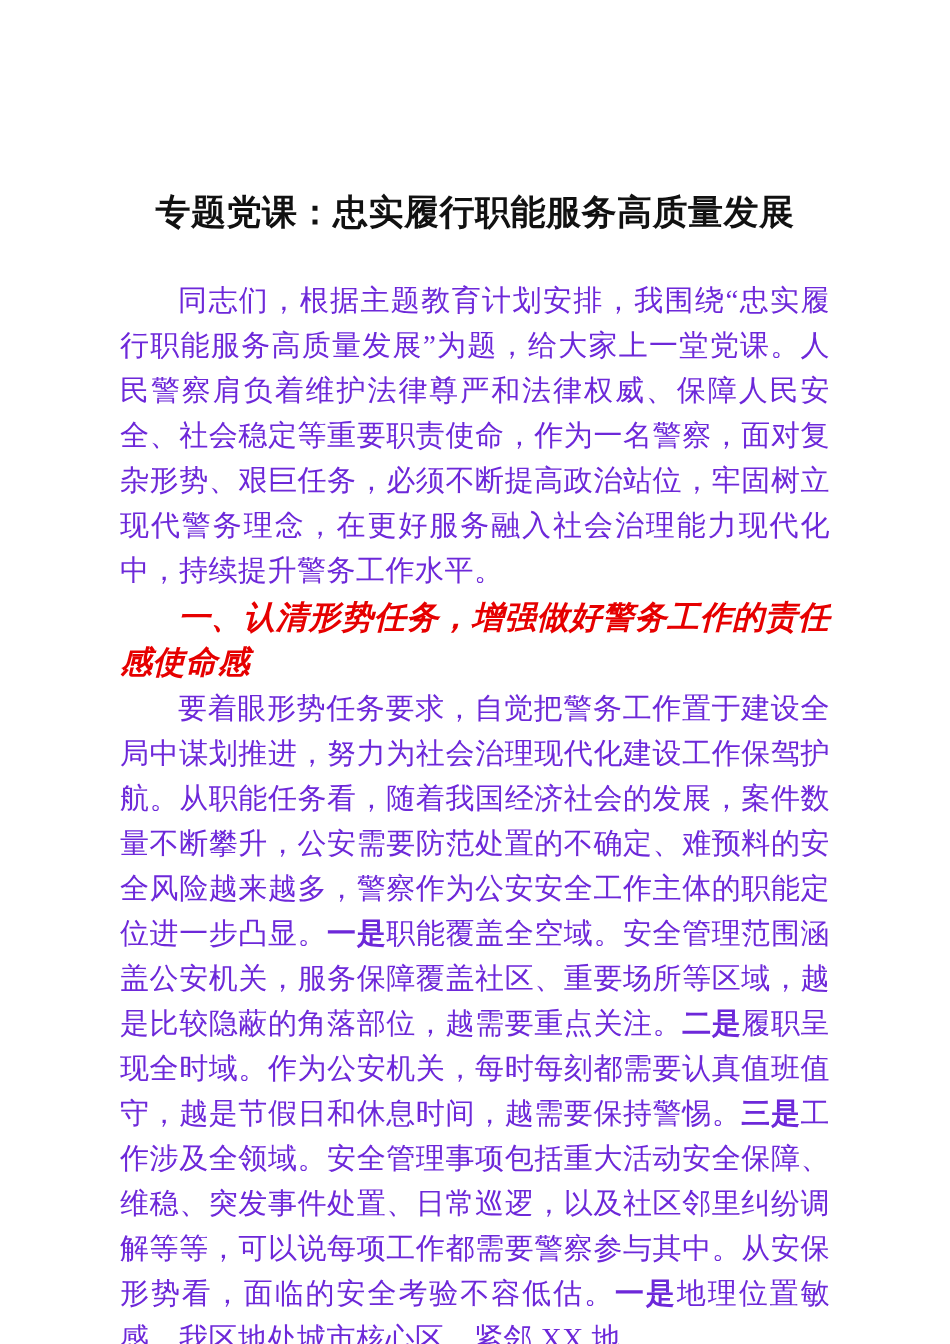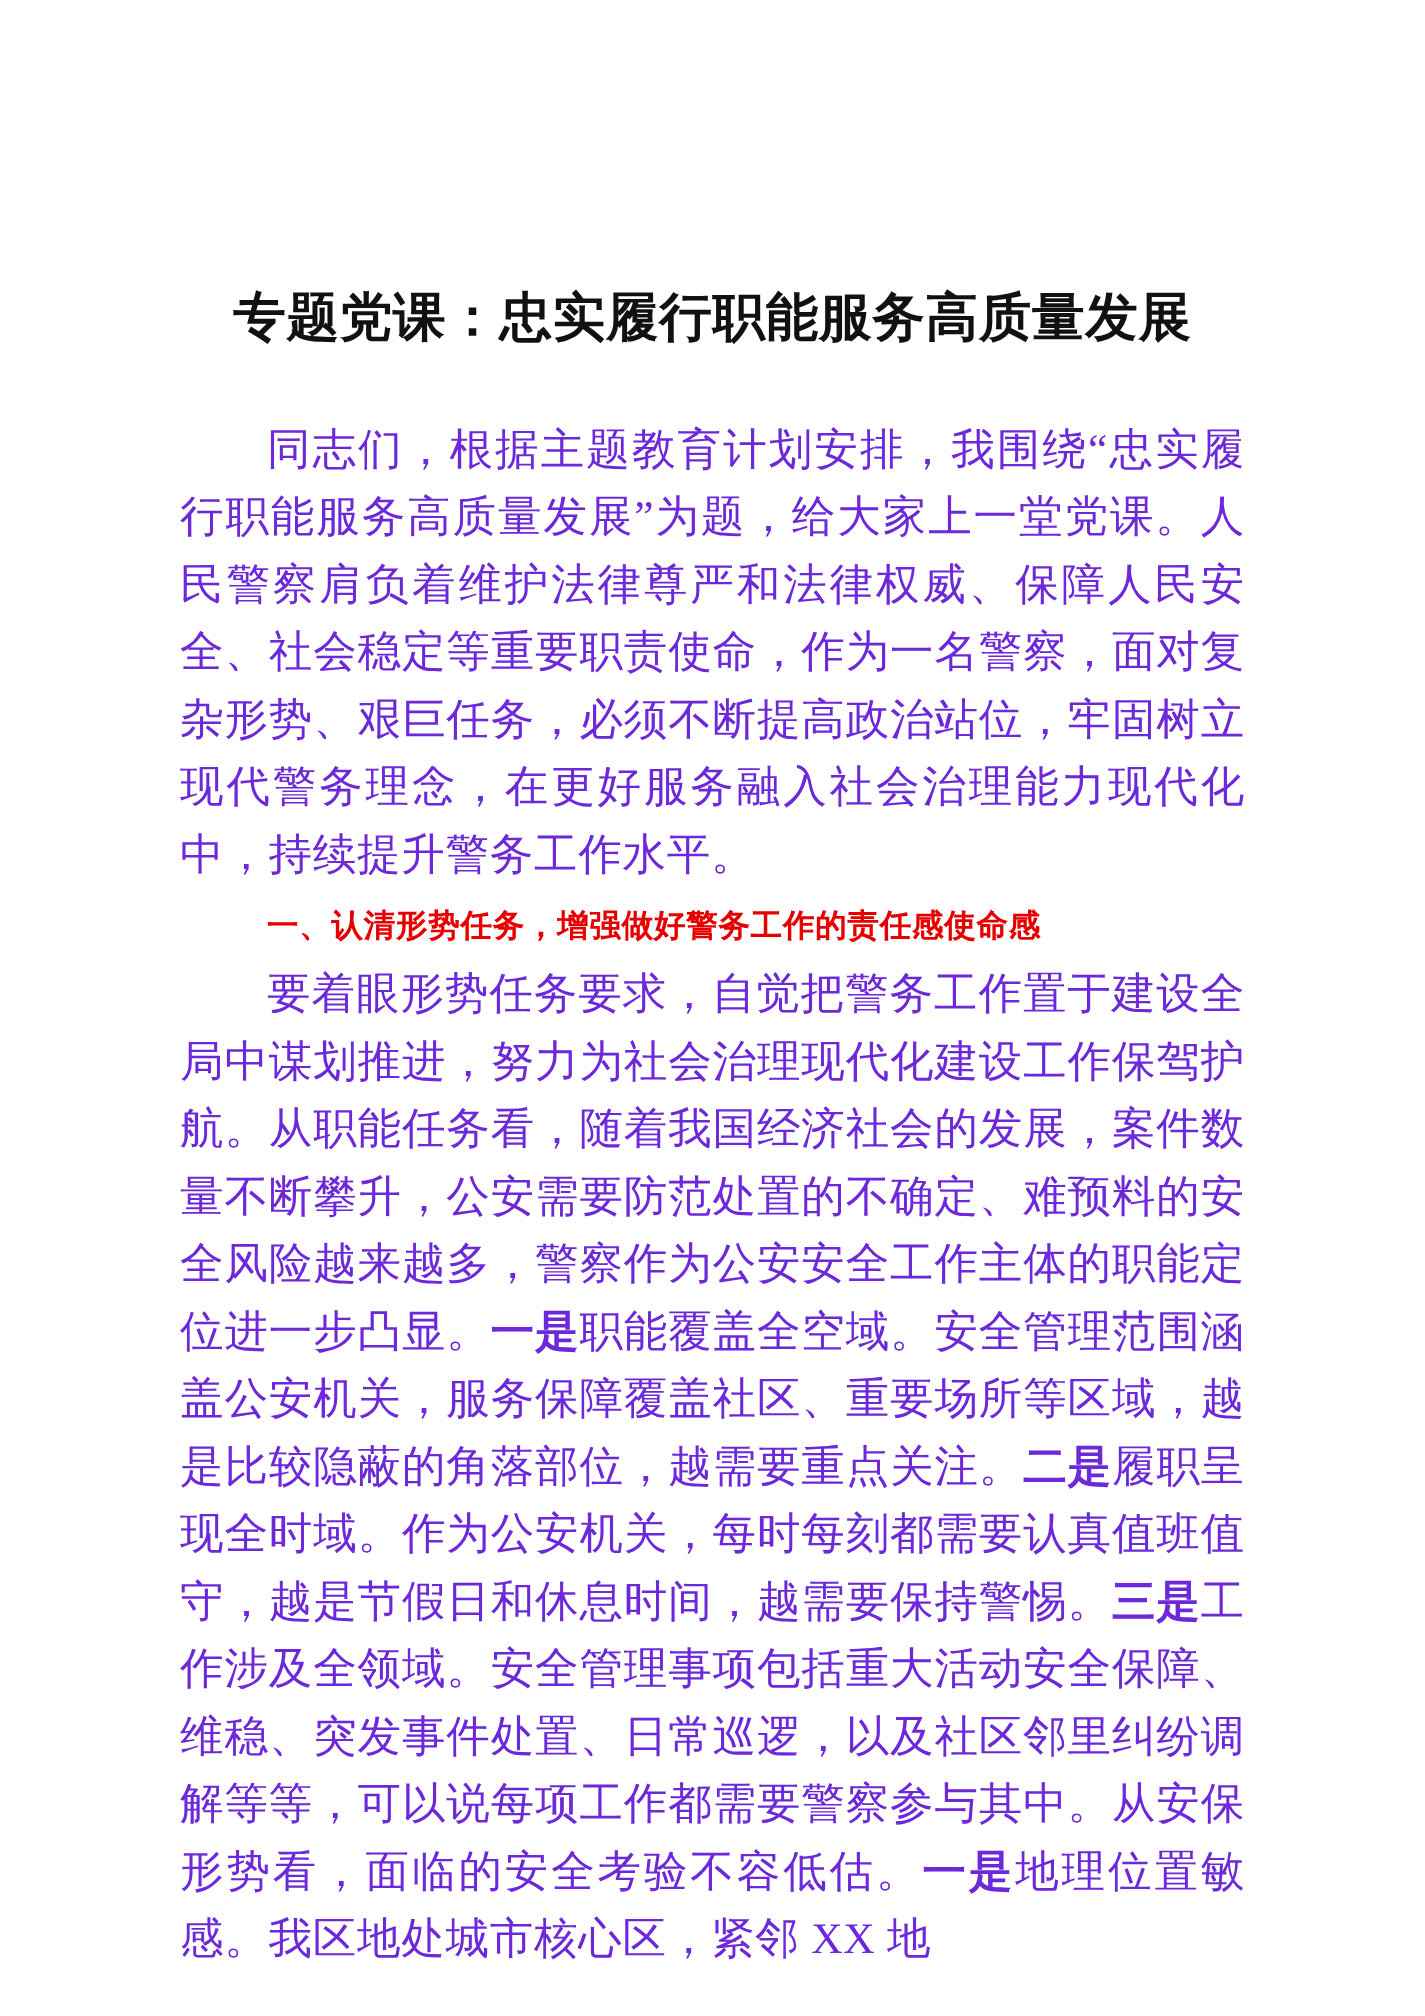--- a/index.html
+++ b/index.html
@@ -38,23 +38,24 @@
     color: #6d28d9;
     text-align: justify;
     text-justify: inter-ideograph;
     text-indent: 58px;
     letter-spacing: 0.5px;
     word-break: break-all;
   }
   .para.heading {
     font-family: "Liberation Sans", "DejaVu Sans", sans-serif;
     font-weight: bold;
-    font-size: 21px;
+    font-size: 32px;
     line-height: 45px;
     margin: 2px 0 1px 0;
+    font-style: italic;
   }
   .run { font-weight: inherit; }
   .run.bold { font-weight: bold; }
 </style>
 </head>
 <body>
 
 <div class="page">
   <h1 class="doc-title">专题党课：忠实履行职能服务高质量发展</h1>
   <div class="doc-body" id="doc-body">

